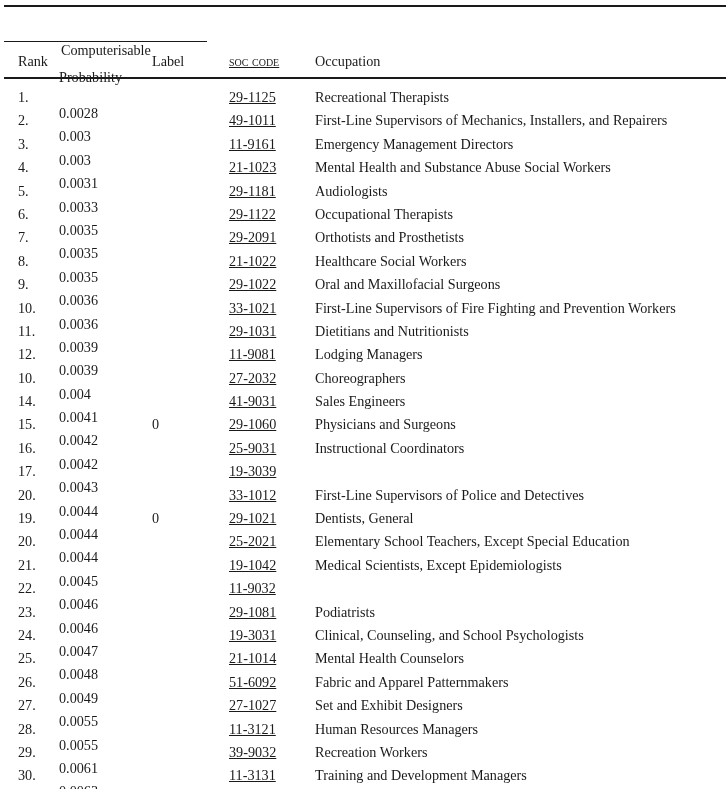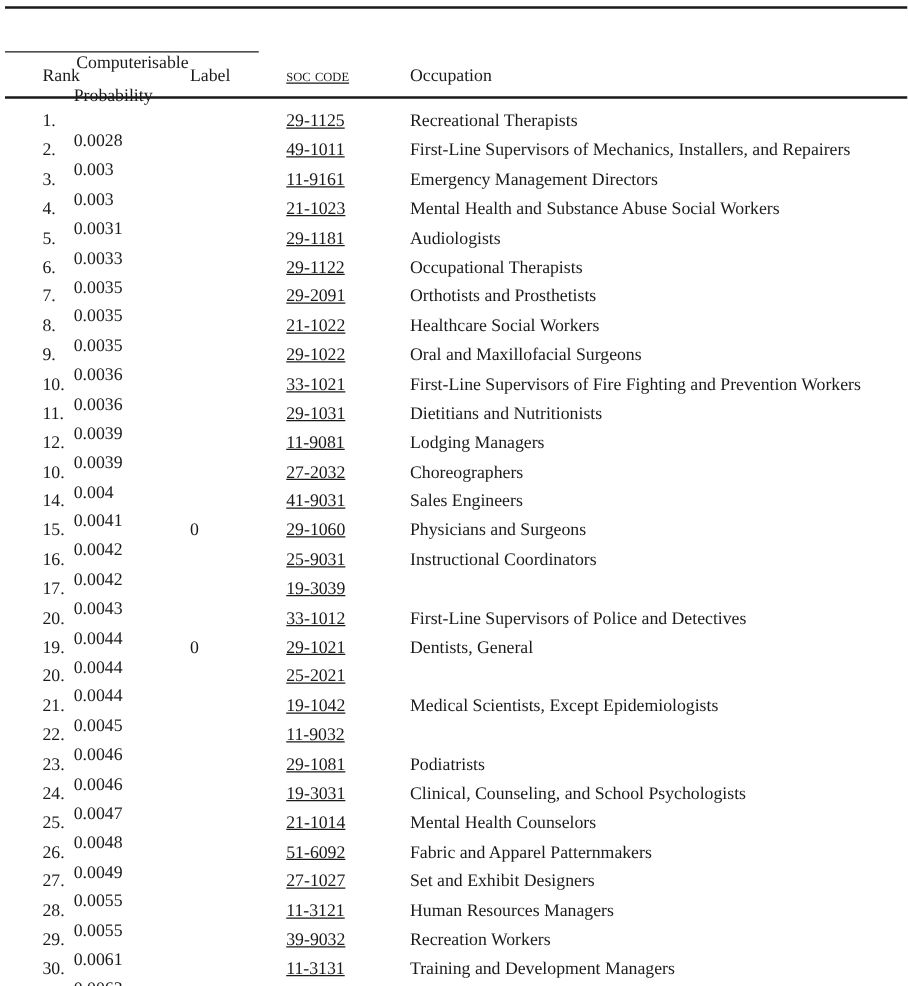--- a/index.html
+++ b/index.html
@@ -50,25 +50,25 @@
     }
     .hdr {
       position: absolute;
       top: 52px;
       line-height: 18px;
       white-space: nowrap;
     }
     .smallcaps {
       font-variant: small-caps;
     }
-    .c-rank { left: 34px; }
+    .c-rank { left: 18px; }
     .c-prob { left: 59px; margin-top: 16px; }
     .c-label { left: 152px; }
     .c-soc { left: 229px; text-decoration: underline; }
-    .c-occ { left: 315px; margin-left: 13px; }
+    .c-occ { left: 315px; }
 
     #rows {
       position: absolute;
       left: 0;
       top: 88px;
       width: 726px;
     }
     .row {
       position: relative;
       height: 23.4px;
@@ -228,20 +228,21 @@
         <span class="cell c-prob">0.0044</span>
         <span class="cell c-label">0</span>
         <span class="cell c-soc">29-1021</span>
         <span class="cell c-occ">Dentists, General</span>
       </div>
       <div class="row">
         <span class="cell c-rank">20.</span>
         <span class="cell c-prob">0.0044</span>
         <span class="cell c-label"></span>
         <span class="cell c-soc">25-2021</span>
+        <span class="cell c-occ">Elementary School Teachers, Except Special Education</span>
       </div>
       <div class="row">
         <span class="cell c-rank">21.</span>
         <span class="cell c-prob">0.0045</span>
         <span class="cell c-label"></span>
         <span class="cell c-soc">19-1042</span>
         <span class="cell c-occ">Medical Scientists, Except Epidemiologists</span>
       </div>
       <div class="row">
         <span class="cell c-rank">22.</span>

